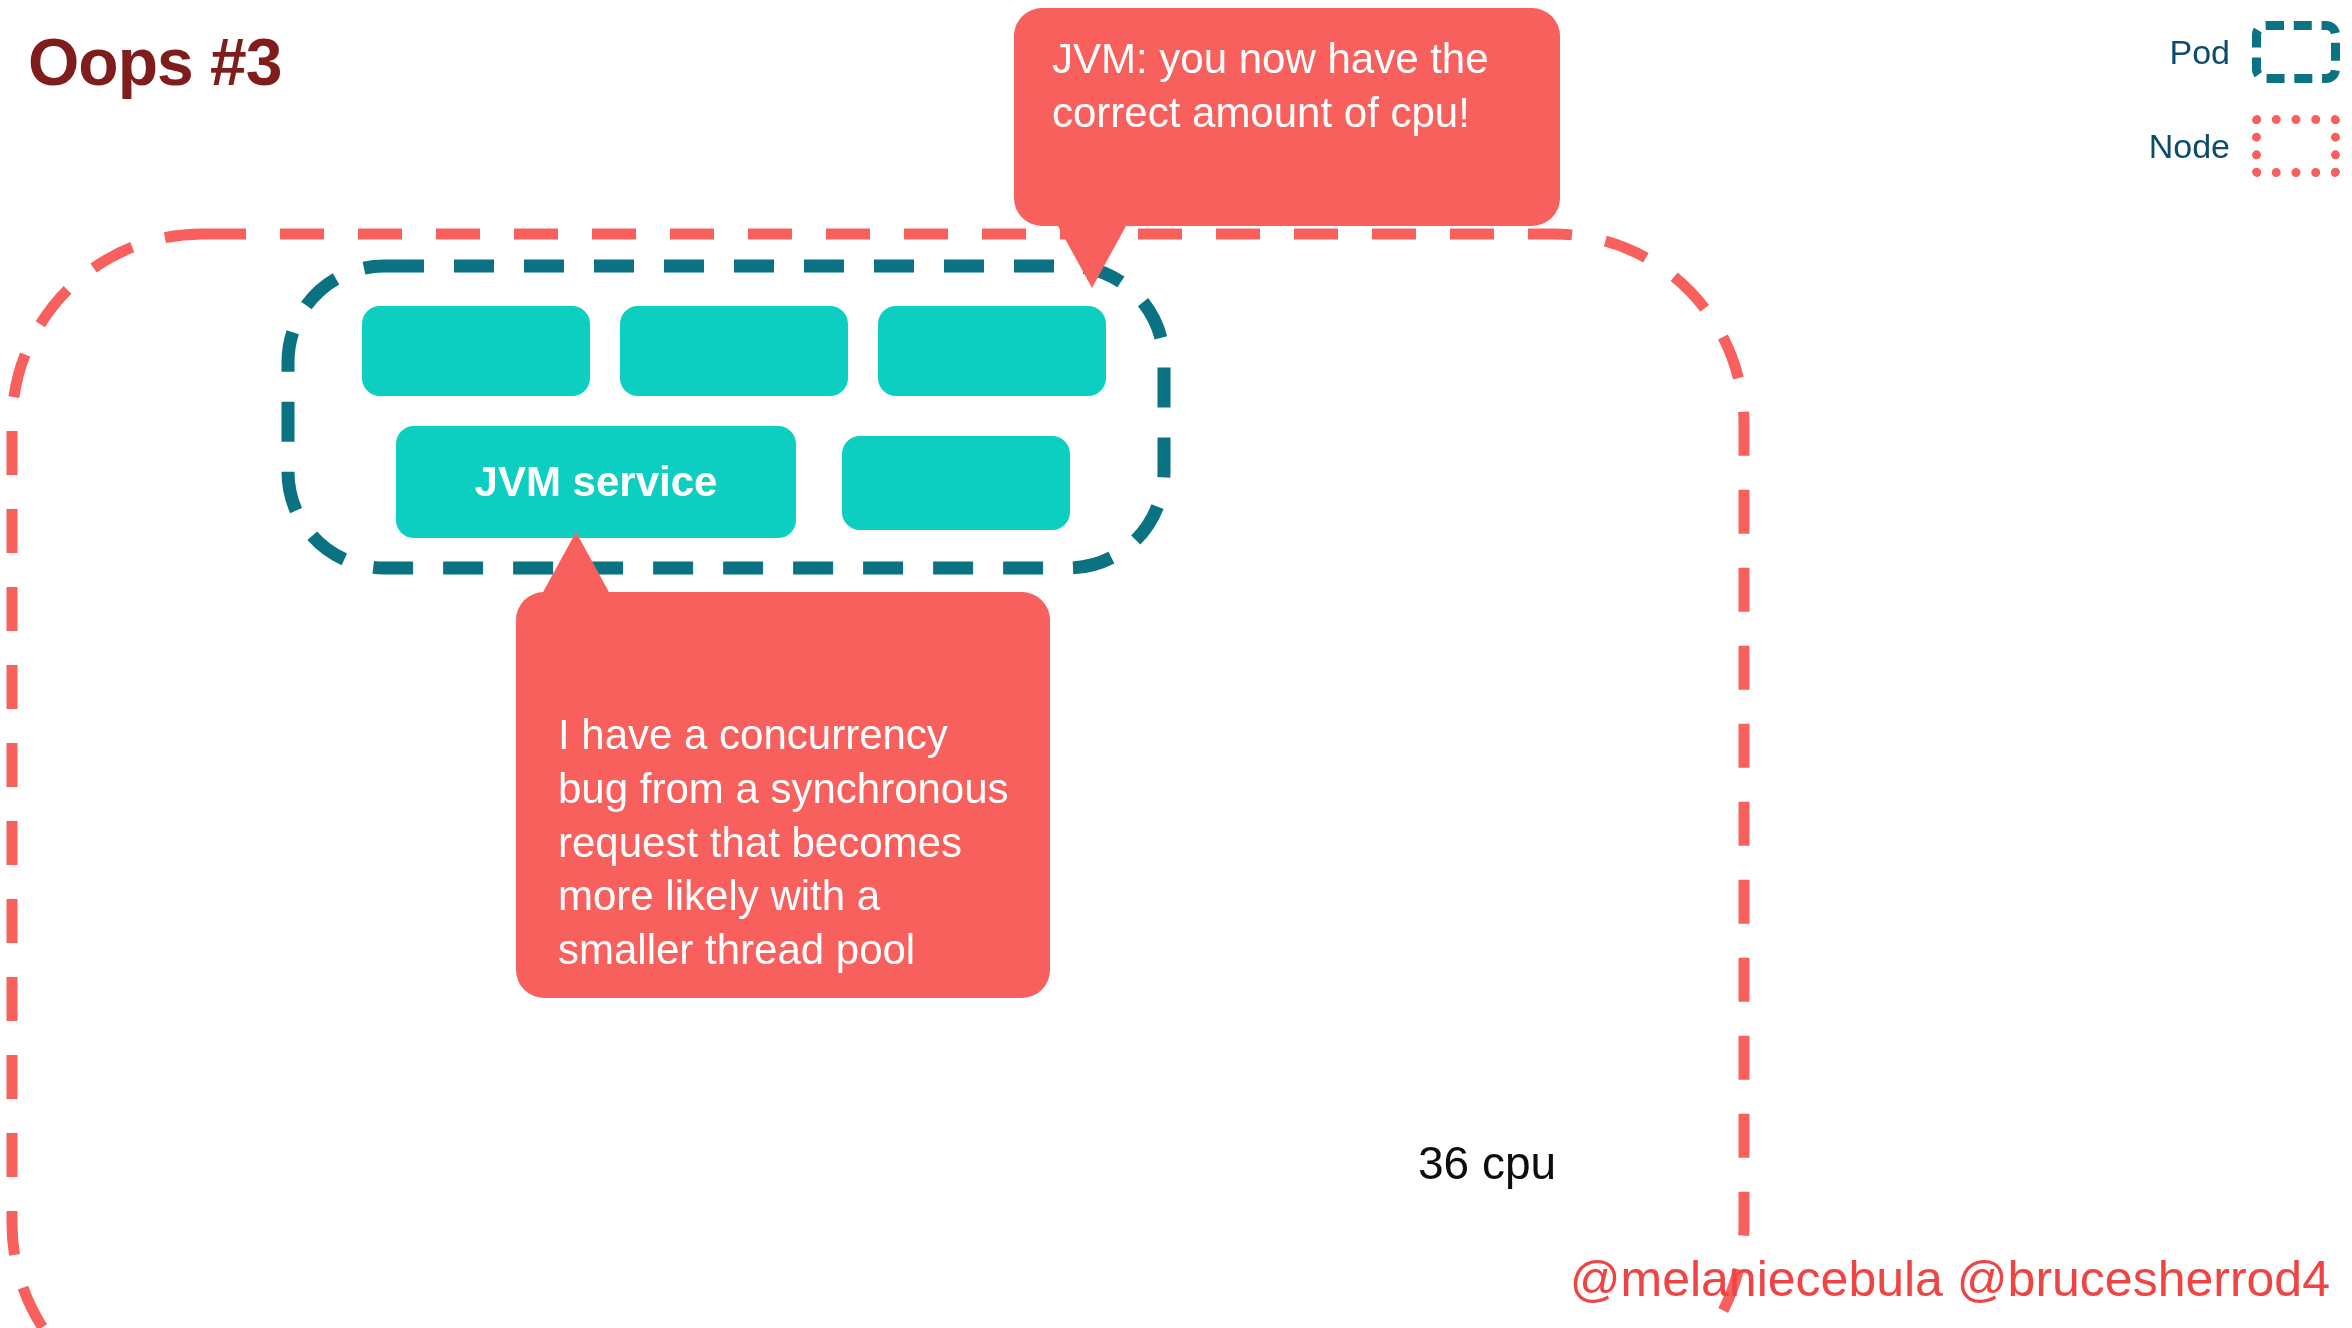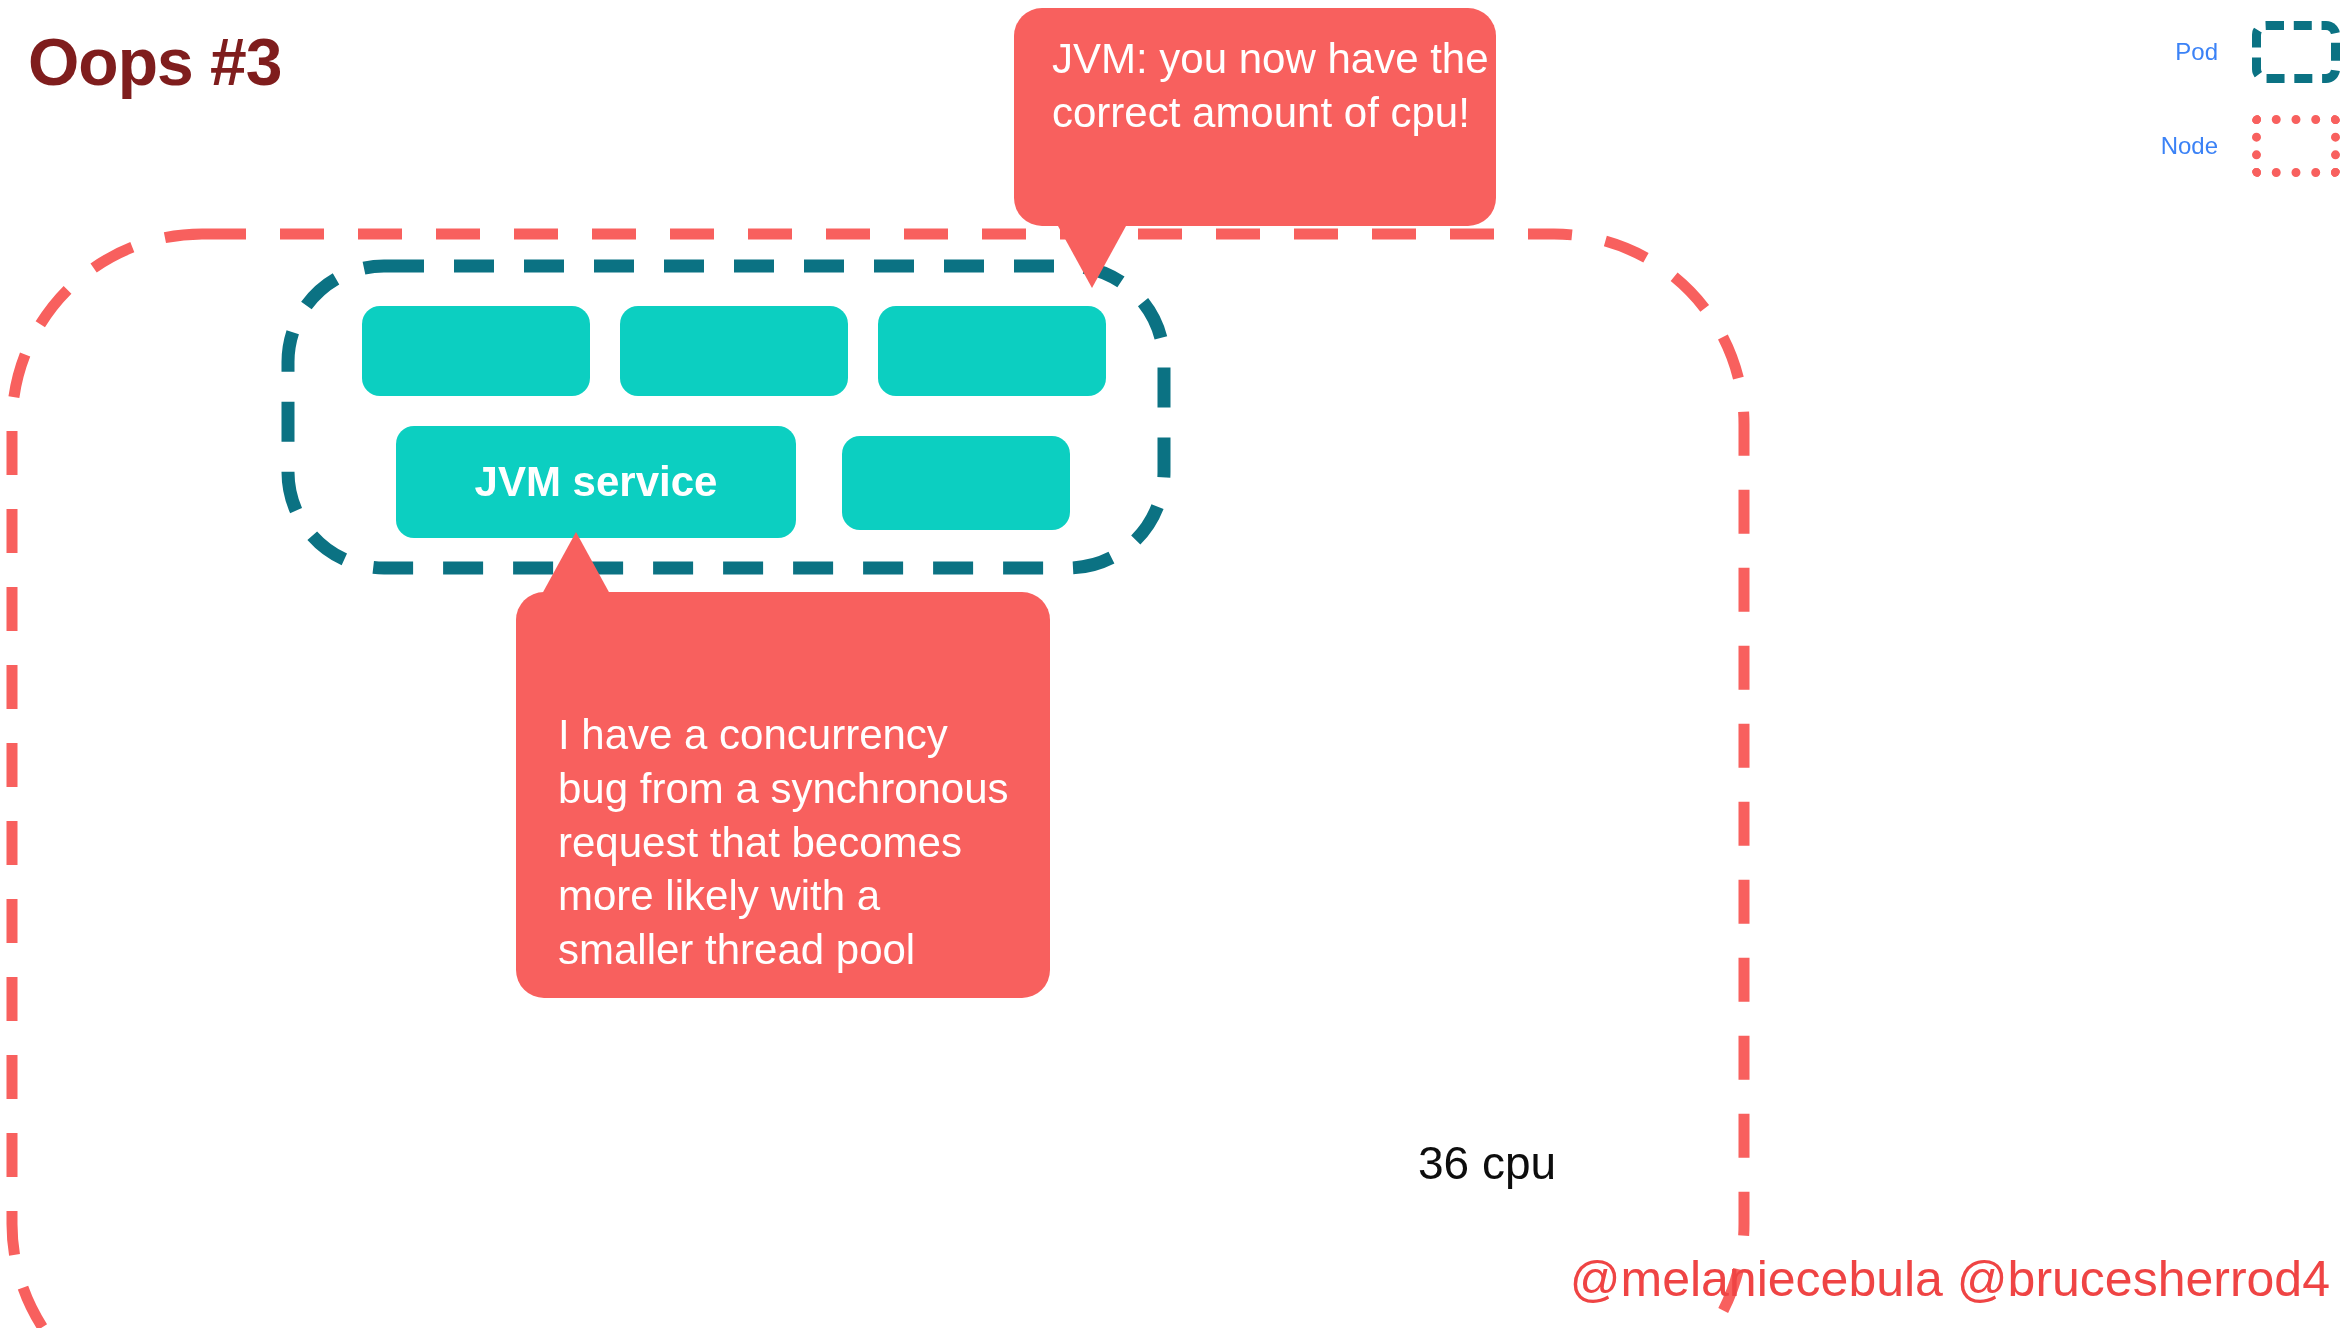--- a/index.html
+++ b/index.html
@@ -106,24 +106,24 @@
     width: 330px;
   }
   .legend-row {
     display: flex;
     align-items: center;
     justify-content: flex-end;
     margin-bottom: 26px;
     height: 68px;
   }
   .legend-label {
-    color: #3b82f6;
-    font-size: 24px;
-    line-height: 1;
-    margin-right: 34px;
+    color: #0c4a6e;
+    font-size: 34px;
+    line-height: 1;
+    margin-right: 22px;
     white-space: nowrap;
   }
   .legend-swatch {
     width: 88px;
     height: 62px;
     box-sizing: border-box;
     flex: none;
   }
   .swatch-pod {
     border: 9px dashed #0b7283;
@@ -175,21 +175,21 @@
     <span class="container-label"></span>
   </div>
 
   <div class="container-box" style="left:396px; top:426px; width:400px; height:112px;">
     <span class="container-label">JVM service</span>
   </div>
   <div class="container-box" style="left:842px; top:436px; width:228px; height:94px;">
     <span class="container-label"></span>
   </div>
 
-  <div class="bubble" style="left:1014px; top:8px; width:482px; height:218px;">
+  <div class="bubble" style="left:1014px; top:8px; width:546px; height:218px;">
     <div class="bubble-text" style="position:absolute; left:38px; top:24px; width:470px;">JVM: you now have the correct amount of cpu!</div>
     <div class="bubble-tail tail-down" style="left:44px; top:218px;"></div>
   </div>
 
   <div class="bubble" style="left:516px; top:592px; width:534px; height:406px;">
     <div class="bubble-text" style="position:absolute; left:42px; top:116px; width:452px;">I have a concurrency bug from a synchronous request that becomes more likely with a smaller thread pool</div>
     <div class="bubble-tail tail-up" style="left:26px; top:-60px;"></div>
   </div>
 
   <div class="plain-text" style="left:1418px; top:1140px;">36 cpu</div>

